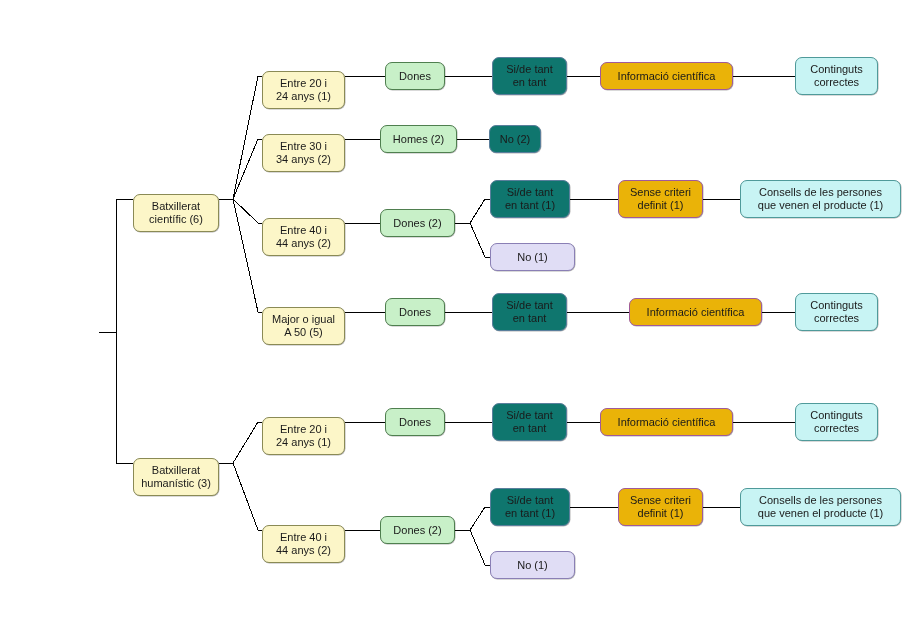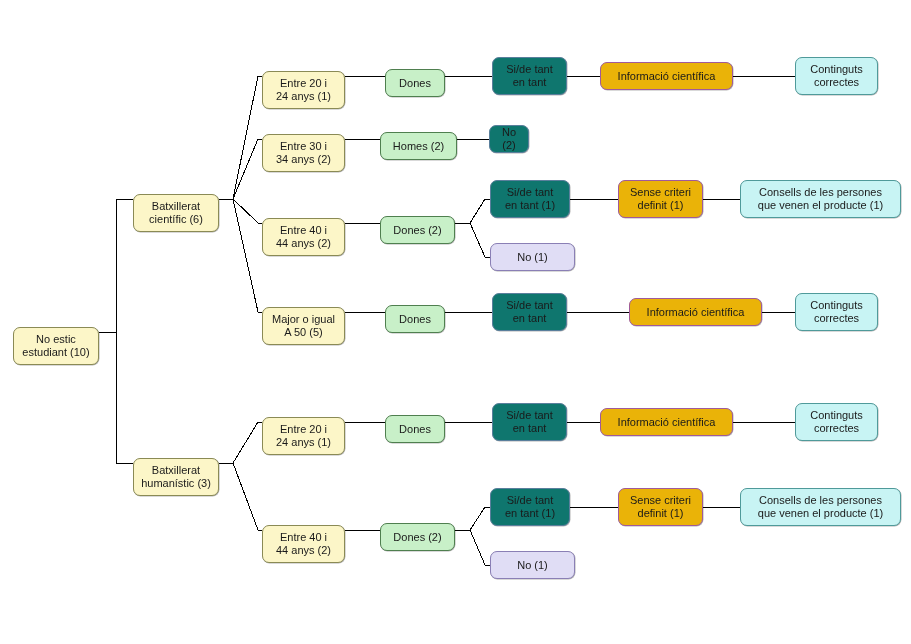--- a/index.html
+++ b/index.html
@@ -41,21 +41,20 @@
     z-index: 3;
   }
   .node.root, .node.level1, .node.age {
     background: #fcf6c8;
     border-color: #8a8a55;
     margin-top: 14px;
   }
   .node.gender {
     background: #c8f0c8;
     border-color: #4f7f4f;
-    margin-top: 7px;
   }
   .node.answer {
     background: #0f766e;
     border-color: #5a7f9c;
   }
   .node.answer-no {
     background: #e0ddf5;
     border-color: #8a7fb5;
   }
   .node.criteria {
@@ -128,22 +127,20 @@
       <path d="M455 530 L470 530"></path>
       <path d="M470 530 L485 507"></path>
       <path d="M485 507 L490 507"></path>
       <path d="M470 530 L485 565"></path>
       <path d="M485 565 L490 565"></path>
       <path d="M570 507 L618 507"></path>
       <path d="M703 507 L740 507"></path>
     </g>
   </svg>
 
-  <div class="node root" style="left:13px; top:313px; width:86px; height:38px;">No estic
-estudiant (10)</div>
 
   <div class="node level1" style="left:133px; top:180px; width:86px; height:38px;">Batxillerat
 científic (6)</div>
   <div class="node level1" style="left:133px; top:444px; width:86px; height:38px;">Batxillerat
 humanístic (3)</div>
 
   <div class="node age" style="left:262px; top:57px; width:83px; height:38px;">Entre 20 i
 24 anys (1)</div>
   <div class="node age" style="left:262px; top:120px; width:83px; height:38px;">Entre 30 i
 34 anys (2)</div>
@@ -152,21 +149,21 @@
   <div class="node age" style="left:262px; top:293px; width:83px; height:38px;">Major o igual
 A 50 (5)</div>
 
   <div class="node gender" style="left:385px; top:62px; width:60px; height:28px;">Dones</div>
   <div class="node gender" style="left:380px; top:125px; width:77px; height:28px;">Homes (2)</div>
   <div class="node gender" style="left:380px; top:209px; width:75px; height:28px;">Dones (2)</div>
   <div class="node gender" style="left:385px; top:298px; width:60px; height:28px;">Dones</div>
 
   <div class="node answer" style="left:492px; top:57px; width:75px; height:38px;">Si/de tant
 en tant</div>
-  <div class="node answer" style="left:489px; top:125px; width:40px; height:28px;">No (2)</div>
+  <div class="node answer" style="left:489px; top:125px; width:52px; height:28px;">No (2)</div>
   <div class="node answer" style="left:490px; top:180px; width:80px; height:38px;">Si/de tant
 en tant (1)</div>
   <div class="node answer-no" style="left:490px; top:243px; width:85px; height:28px;">No (1)</div>
   <div class="node answer" style="left:492px; top:293px; width:75px; height:38px;">Si/de tant
 en tant</div>
 
   <div class="node criteria" style="left:600px; top:62px; width:133px; height:28px;">Informació científica</div>
   <div class="node criteria" style="left:618px; top:180px; width:85px; height:38px;">Sense criteri
 definit (1)</div>
   <div class="node criteria" style="left:629px; top:298px; width:133px; height:28px;">Informació científica</div>

